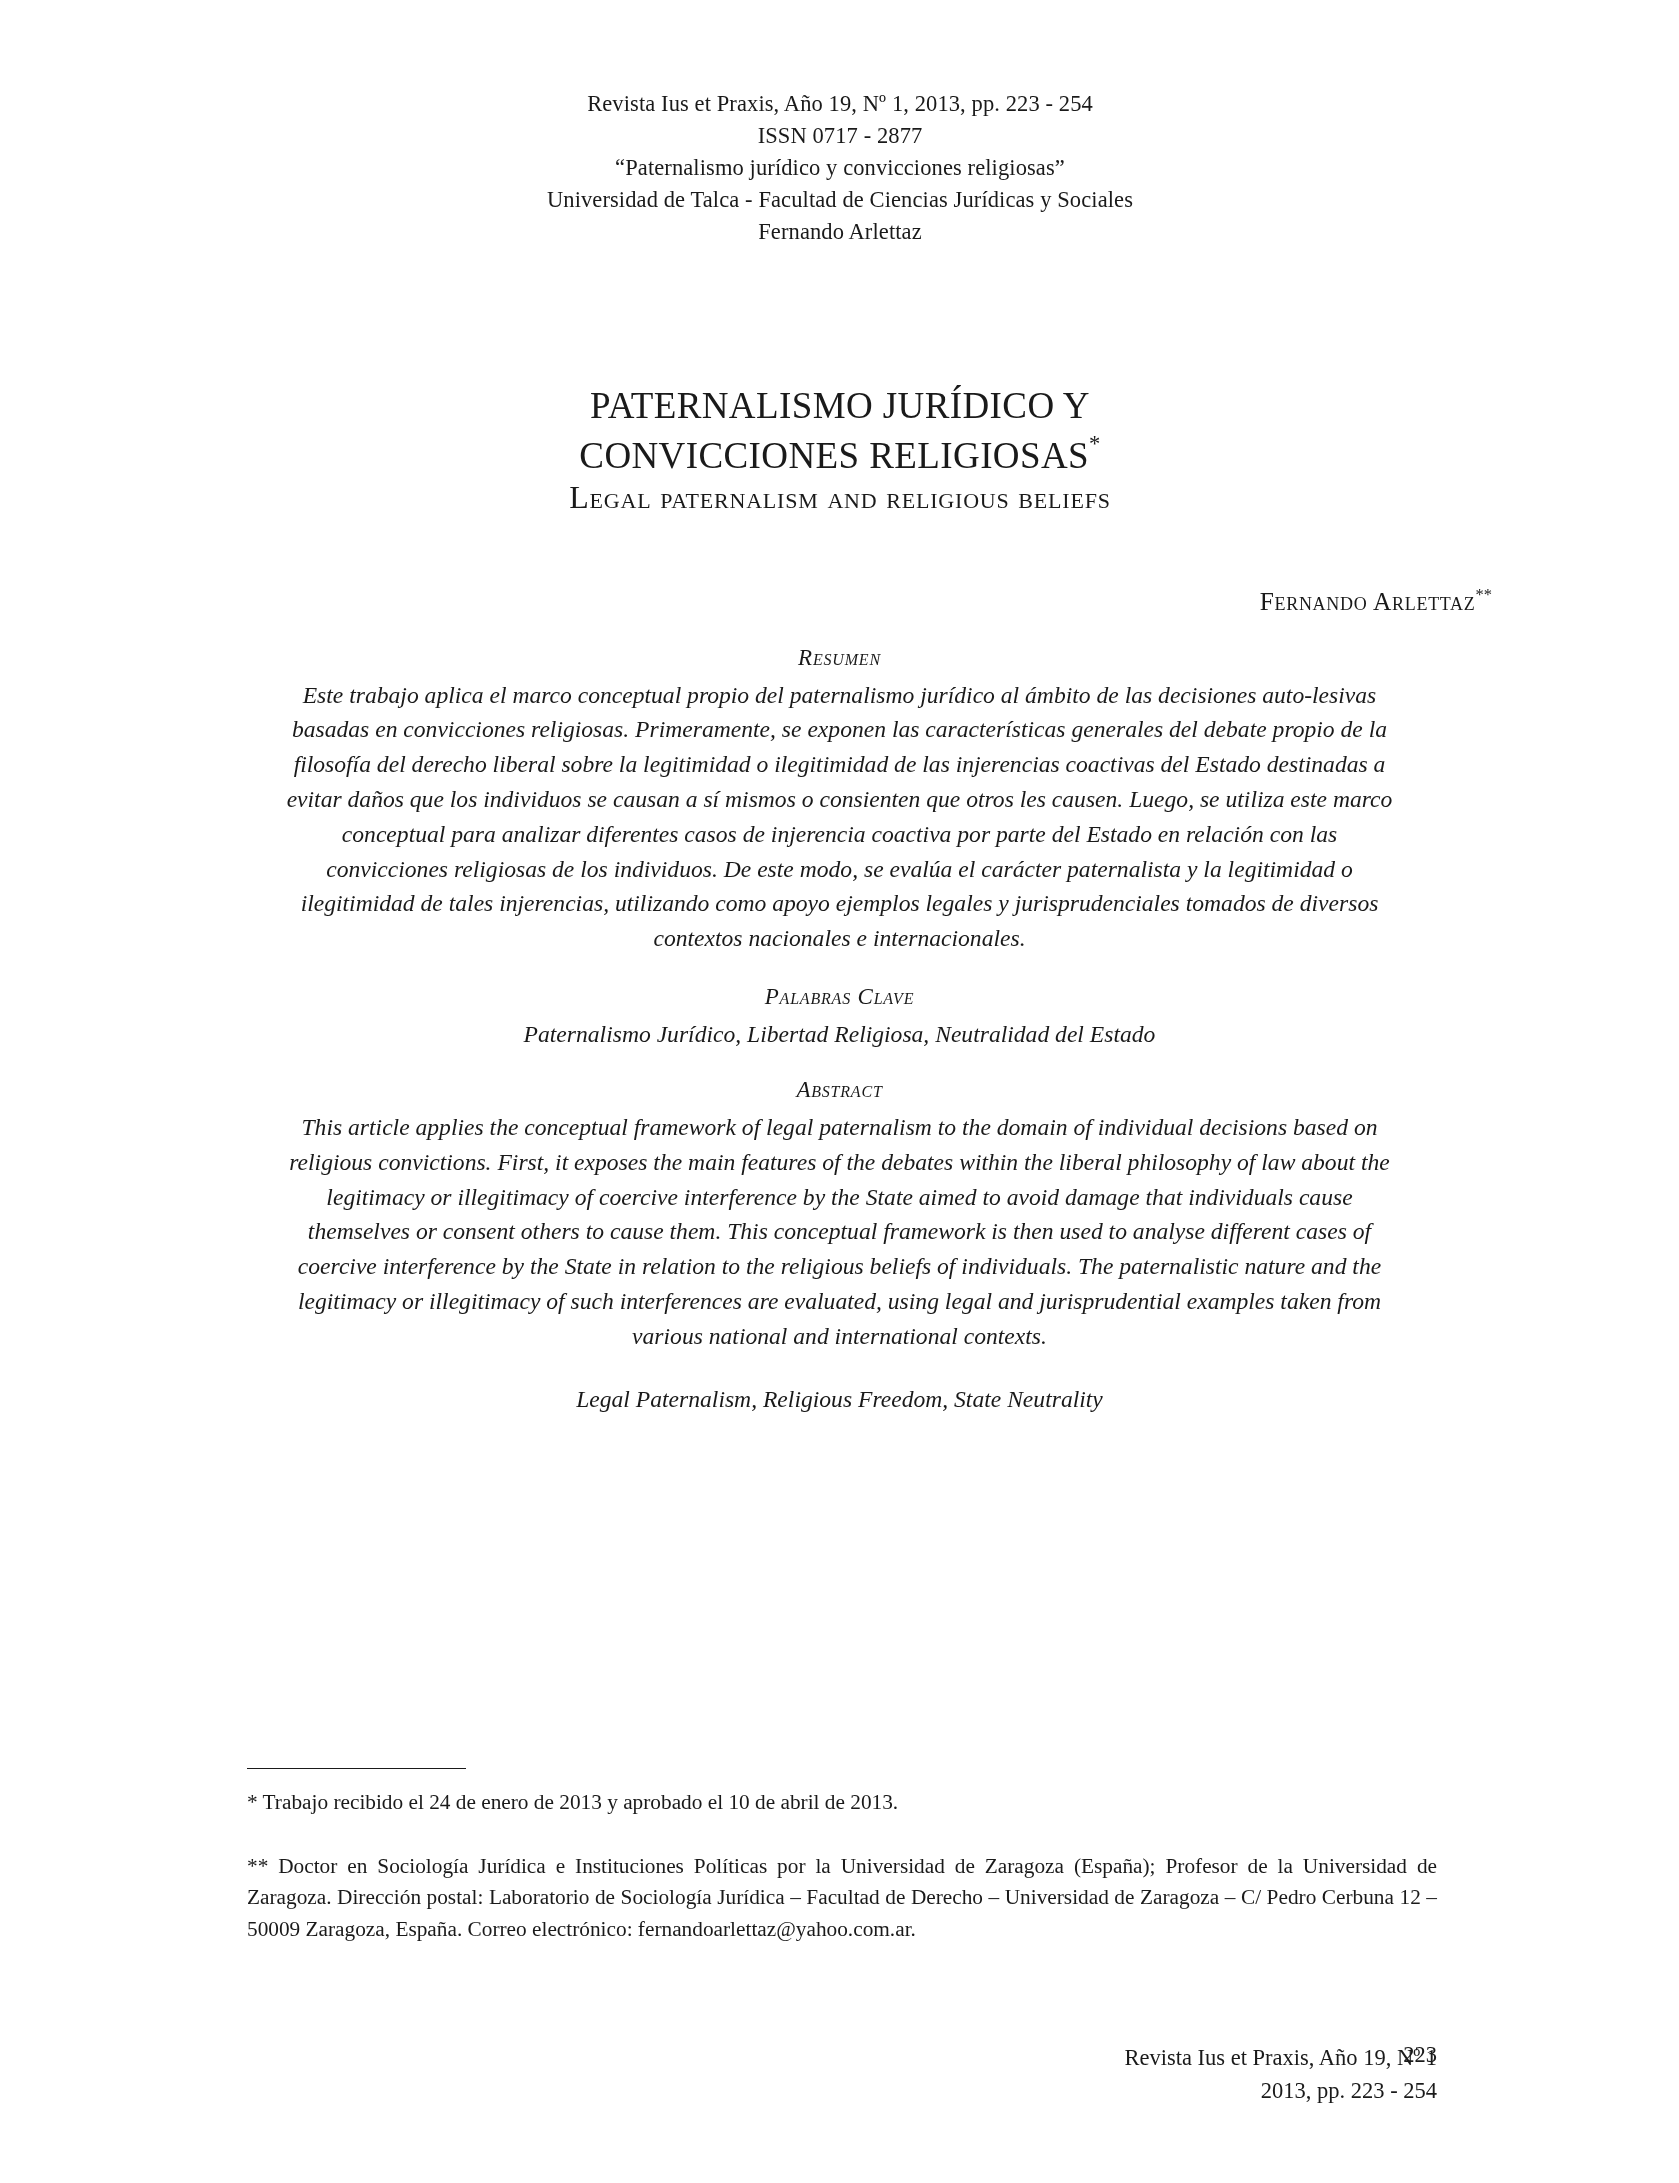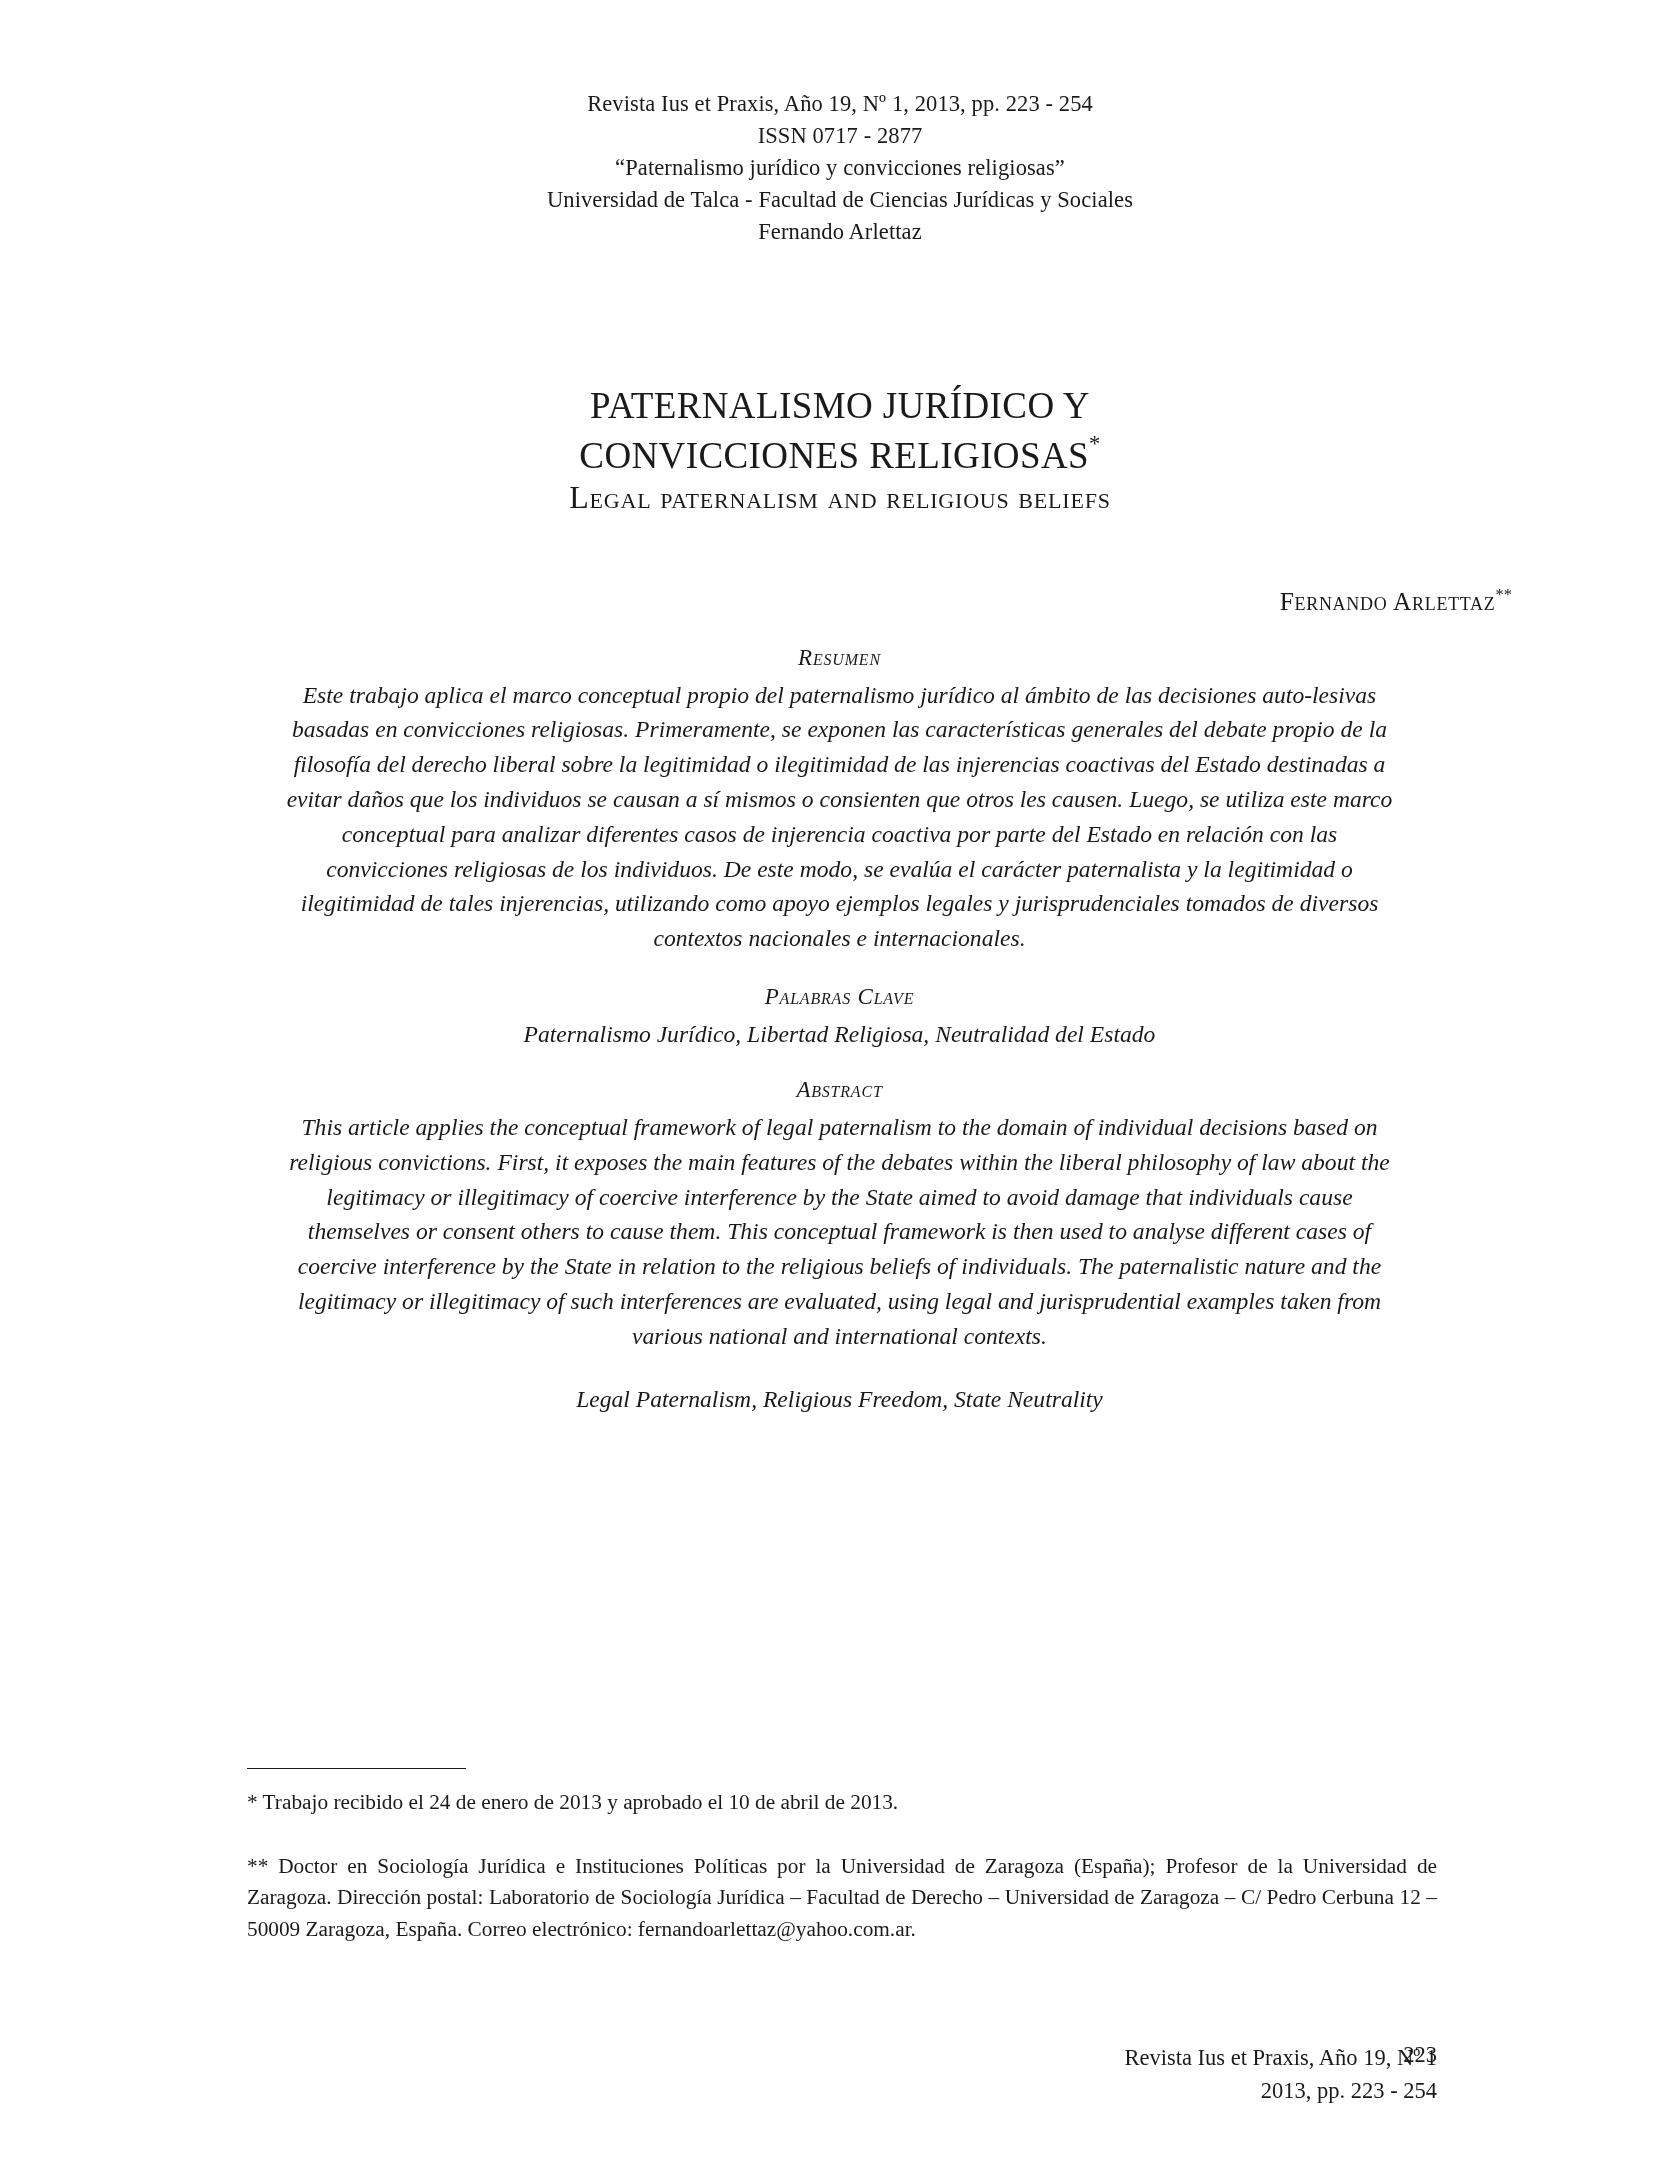--- a/index.html
+++ b/index.html
@@ -58,21 +58,21 @@
     margin-top: 0;
     font-size: 32px;
     font-variant: small-caps;
     letter-spacing: 0.8px;
   }
 
   
   .author-line {
     position: absolute;
     top: 585px;
-    right: 168px;
+    right: 188px;
     font-size: 25.4px;
     font-variant: small-caps;
     letter-spacing: 0.7px;
     text-align: center;
   }
   .author-line .sup-star {
     font-size: 16.5px;
     vertical-align: 9.7px;
     letter-spacing: 0;
   }

